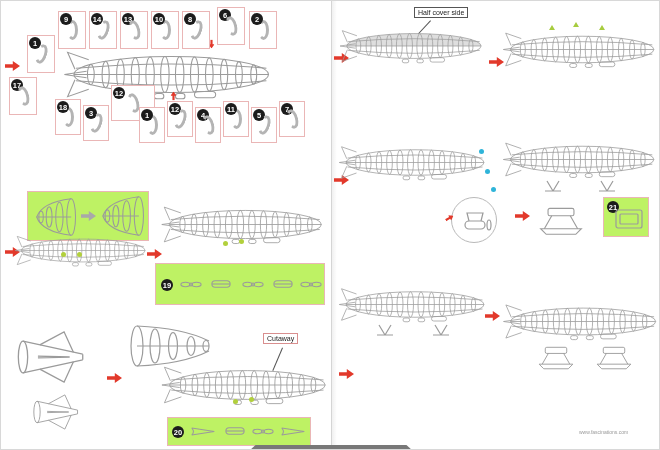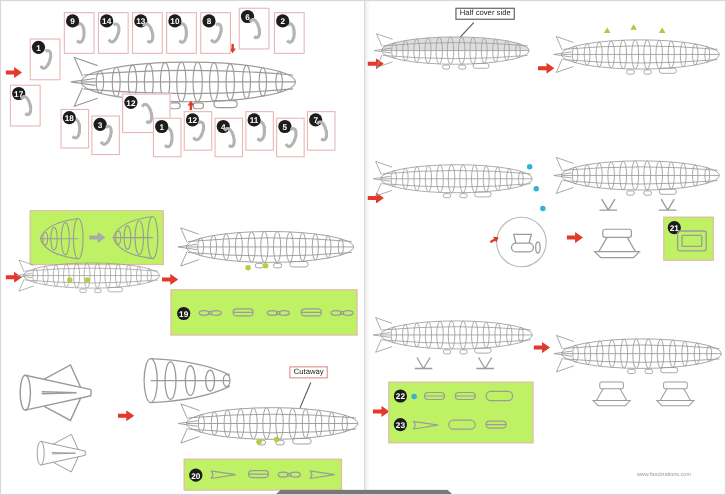--- a/index.html
+++ b/index.html
@@ -369,41 +369,18 @@
       <use href="#zep"></use>
     </svg>
   <svg class="abs" viewBox="0 0 60 40" style="left:532px;top:340px;width:46px;height:31px">
       <use href="#stand"></use>
     </svg>
   <svg class="abs" viewBox="0 0 60 40" style="left:590px;top:340px;width:46px;height:31px">
       <use href="#stand"></use>
     </svg>
 
   <span class="arr" style="left:338px;top:368px"></span>
-  <div class="pinkbox" style="left:352px;top:346px;width:132px;height:56px">
-    <span class="num" style="position:absolute;left:4px;top:6px">22</span>
-    <span class="dot cyan" style="left:20px;top:10px"></span>
-    <svg class="abs" viewBox="0 0 24 11" style="left:30px;top:7px;width:22px;height:10px">
-        <use href="#car"></use>
-      </svg>
-    <svg class="abs" viewBox="0 0 24 11" style="left:58px;top:7px;width:22px;height:10px">
-        <use href="#car"></use>
-      </svg>
-    <svg class="abs" viewBox="0 0 30 13" style="left:86px;top:6px;width:28px;height:12px">
-        <use href="#oval"></use>
-      </svg>
-    <span class="num" style="position:absolute;left:4px;top:32px">23</span>
-    <svg class="abs" viewBox="0 0 30 12" style="left:20px;top:33px;width:26px;height:11px">
-        <use href="#tweezer"></use>
-      </svg>
-    <svg class="abs" viewBox="0 0 30 13" style="left:52px;top:32px;width:28px;height:12px">
-        <use href="#oval"></use>
-      </svg>
-    <svg class="abs" viewBox="0 0 24 11" style="left:86px;top:33px;width:22px;height:10px">
-        <use href="#car"></use>
-      </svg>
-  </div>
 
   <div class="site" style="left:578px;top:428px">www.fascinations.com</div>
 
   <div class="bottom-strip"></div>
 
 </div>
 
 </body></html>

